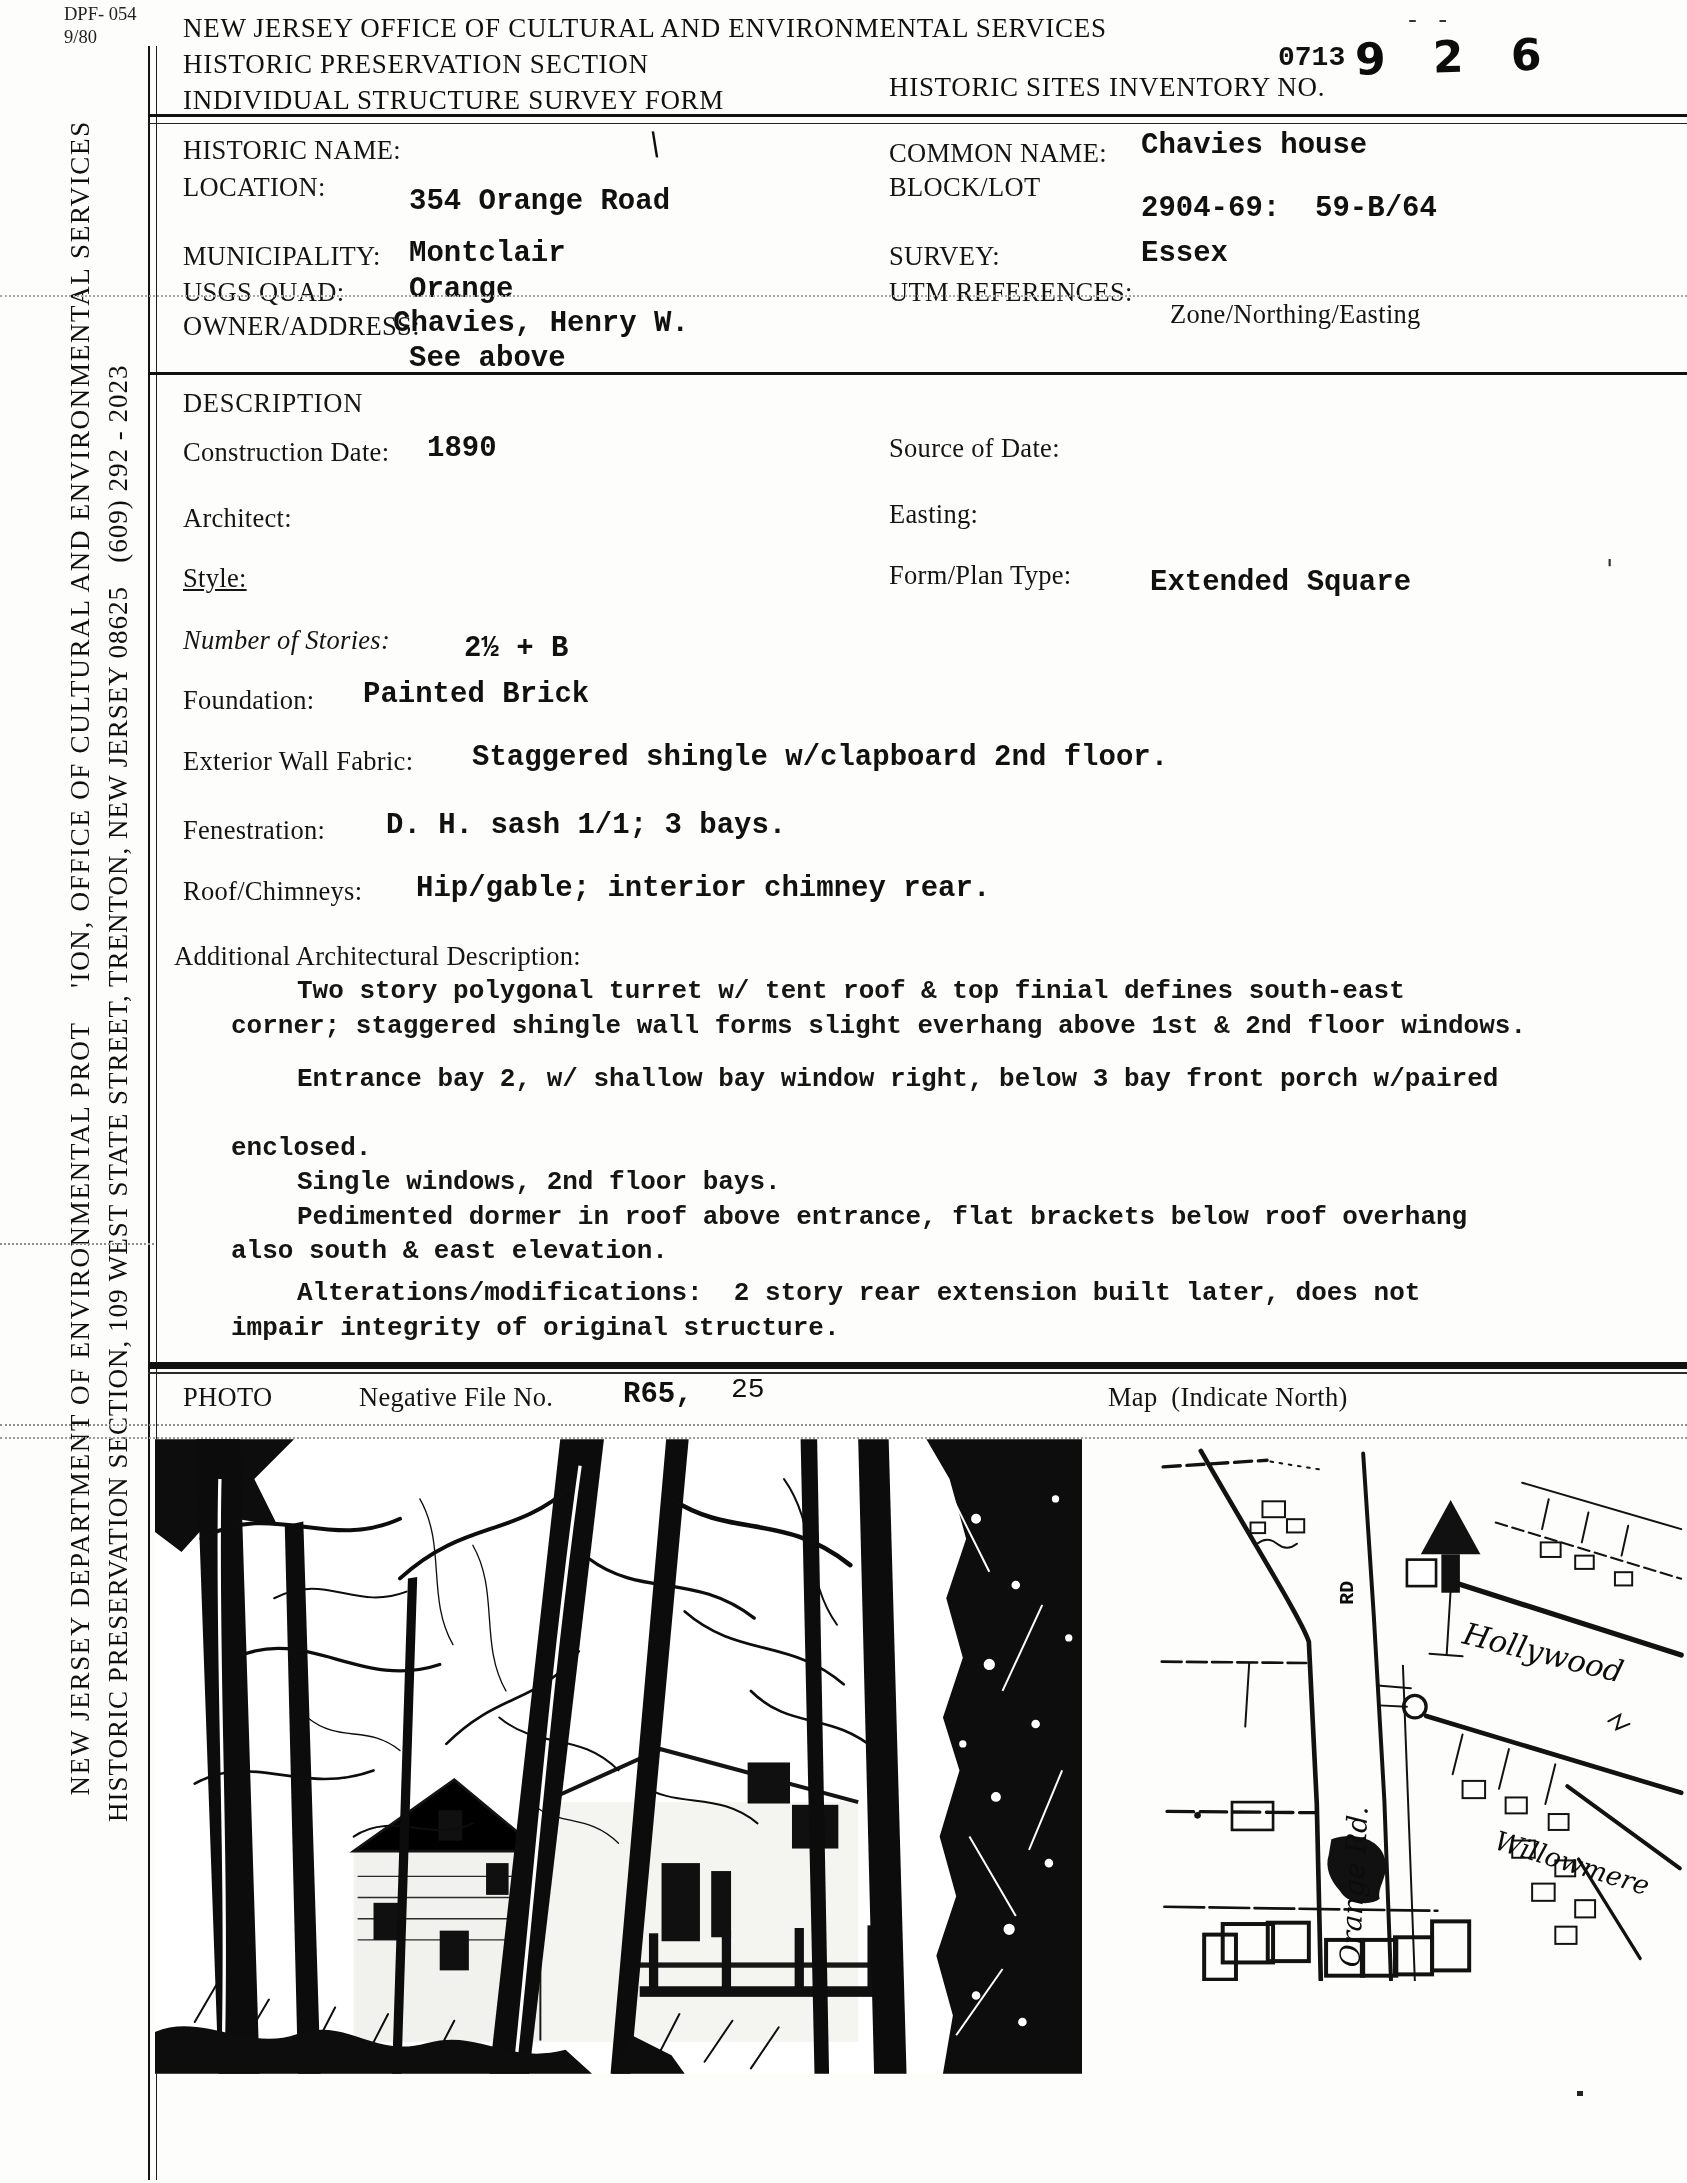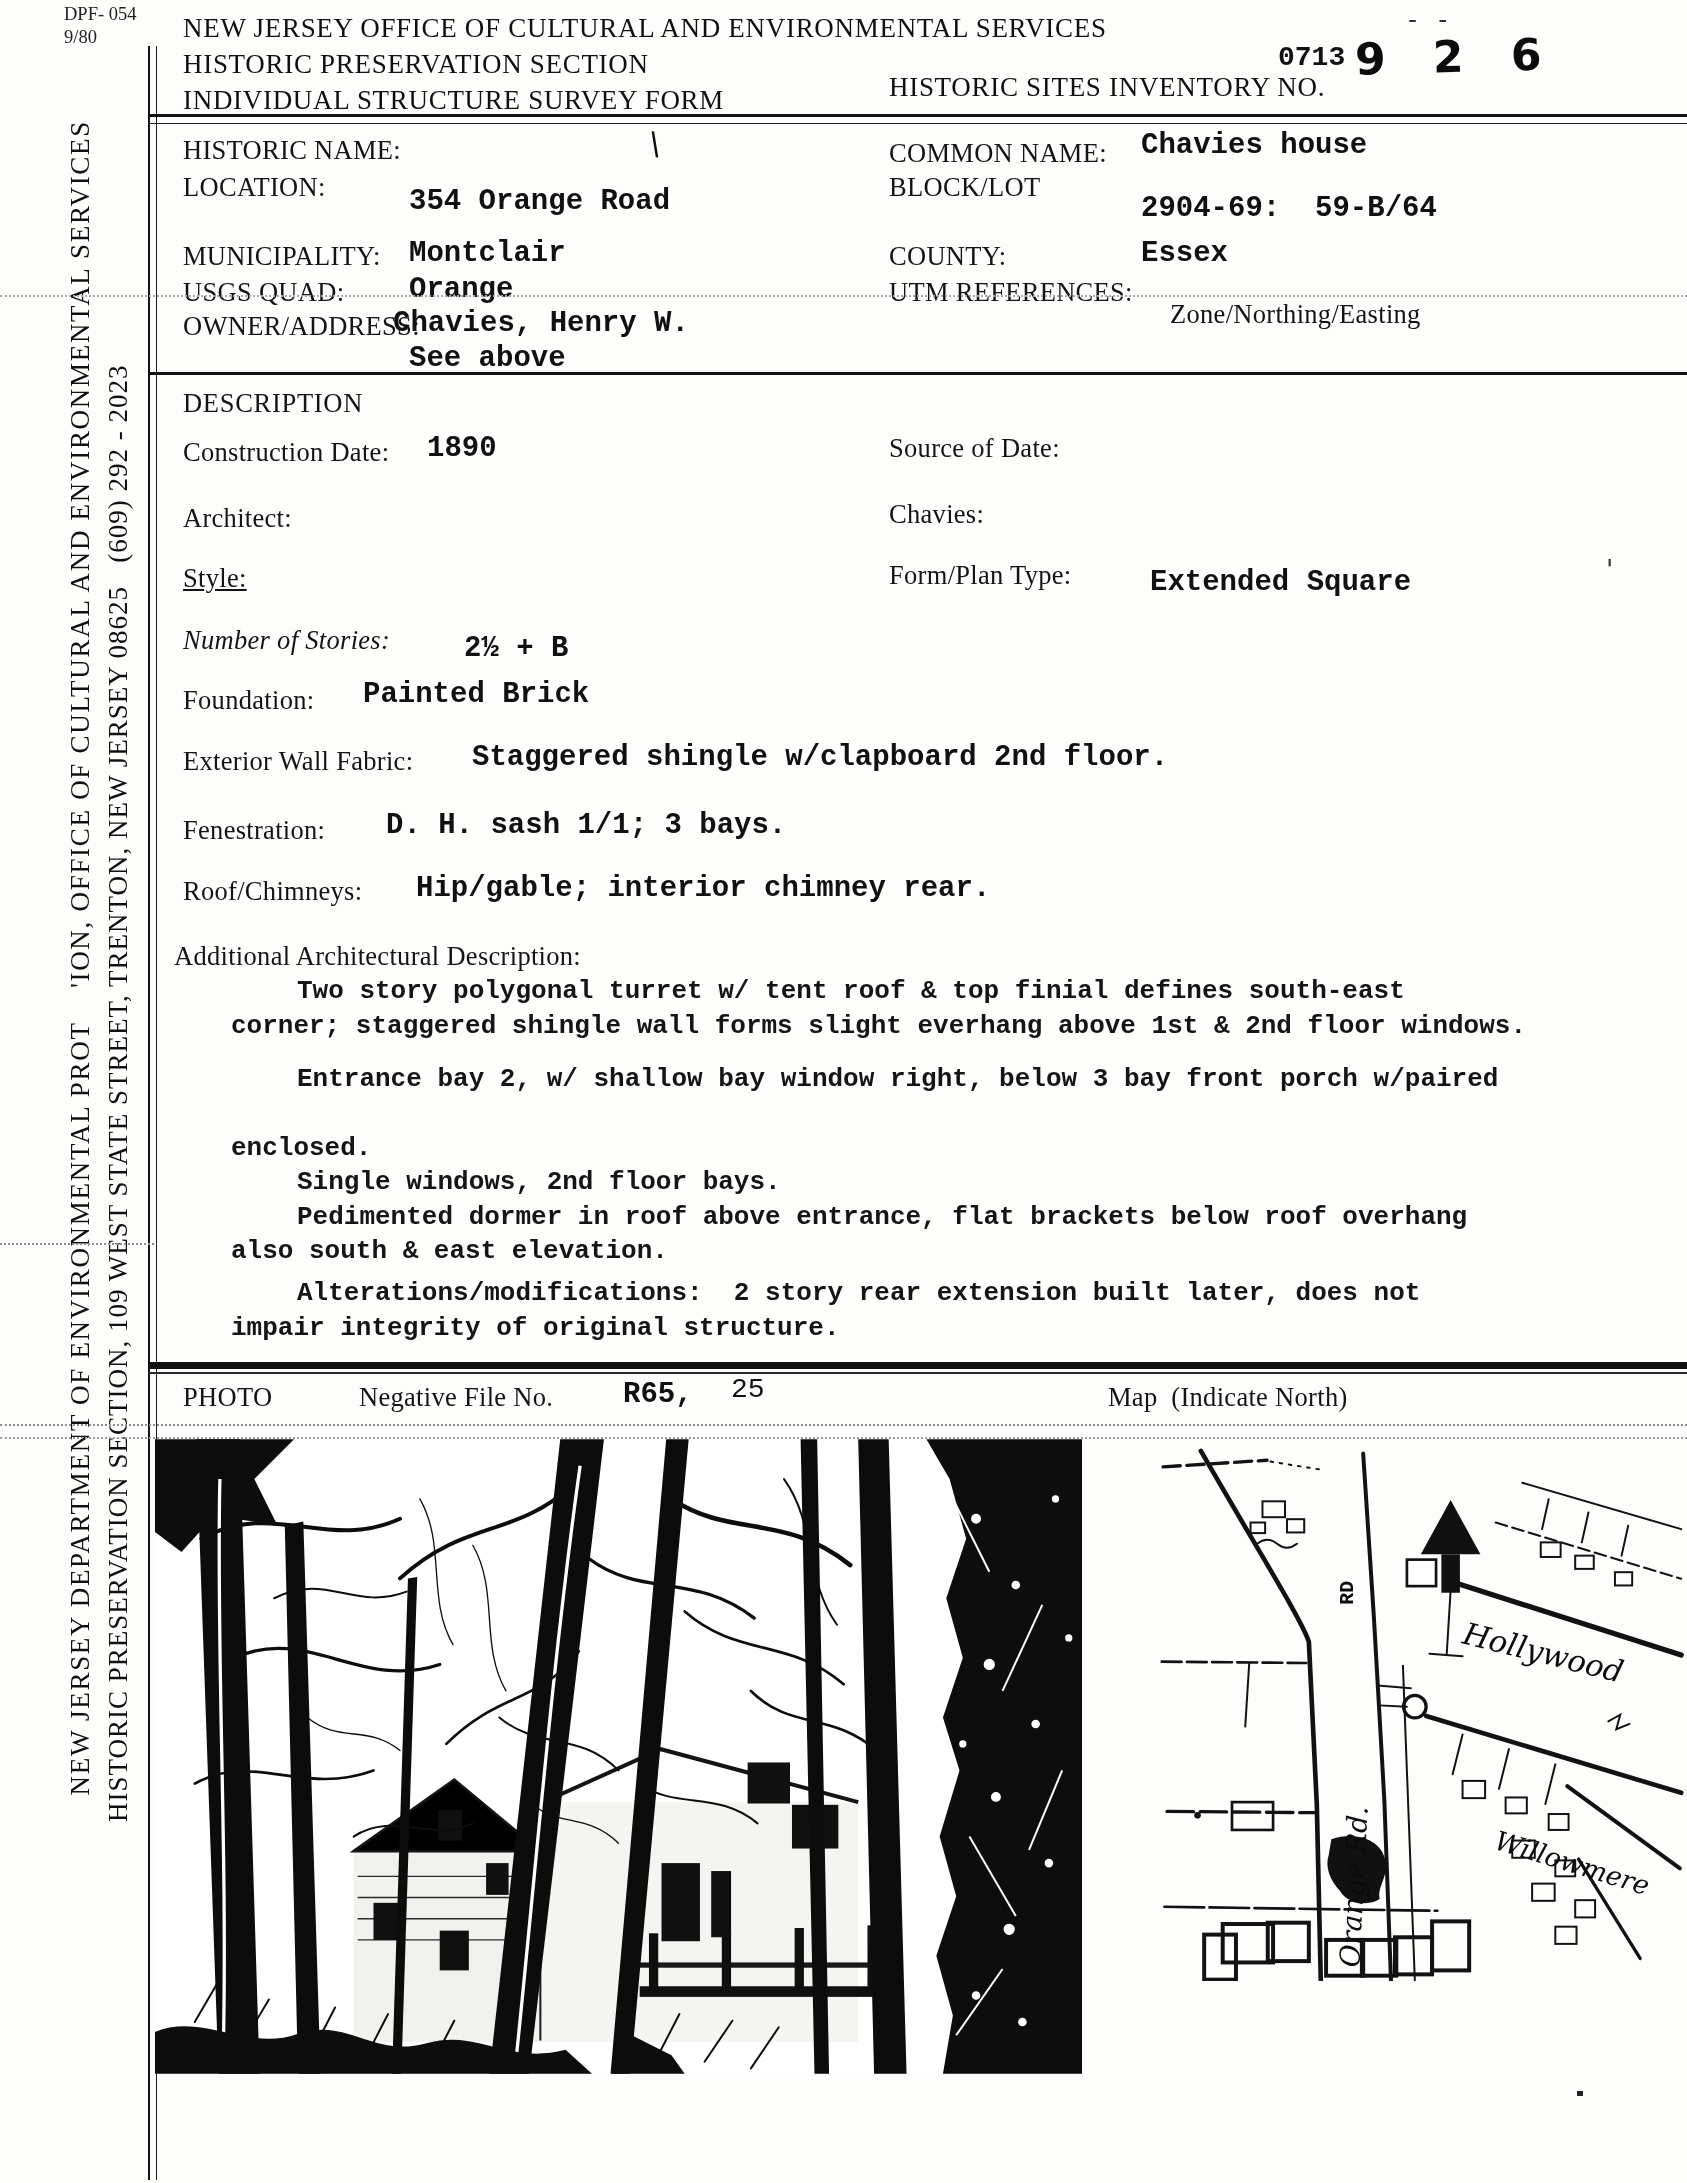--- a/index.html
+++ b/index.html
@@ -50,38 +50,38 @@
   <div class="abs lbl" style="left:183px;top:277px;">USGS QUAD:</div>
   <div class="abs val" style="left:409px;top:273px;">Orange</div>
   <div class="abs lbl" style="left:183px;top:311px;">OWNER/ADDRESS:</div>
   <div class="abs val" style="left:393px;top:307px;">Chavies, Henry W.</div>
   <div class="abs val" style="left:409px;top:342px;">See above</div>
 
   <div class="abs lbl" style="left:889px;top:138px;">COMMON NAME:</div>
   <div class="abs val" style="left:1141px;top:129px;">Chavies house</div>
   <div class="abs lbl" style="left:889px;top:172px;">BLOCK/LOT</div>
   <div class="abs val" style="left:1141px;top:192px;">2904-69:  59-B/64</div>
-  <div class="abs lbl" style="left:889px;top:241px;">COUNTY:</div>
+  <div class="abs lbl" style="left:889px;top:241px;">SURVEY:</div>
   <div class="abs val" style="left:1141px;top:237px;">Essex</div>
   <div class="abs lbl" style="left:889px;top:277px;">UTM REFERENCES:</div>
   <div class="abs lbl" style="left:1170px;top:299px;">Zone/Northing/Easting</div>
 
   <div class="dotted" style="left:0;top:295px;width:1687px;border-top-color:#a8a8a8;"></div>
   <div class="dotted" style="left:0;top:1243px;width:154px;"></div>
 
   <div class="rule" style="left:148px;top:372px;width:1539px;height:3.3px;"></div>
 
   <div class="abs lbl" style="left:183px;top:388px;letter-spacing:0.7px;">DESCRIPTION</div>
 
   <div class="abs lbl" style="left:183px;top:437px;">Construction Date:</div>
   <div class="abs val" style="left:427px;top:432px;">1890</div>
   <div class="abs lbl" style="left:889px;top:433px;text-align:right;">Source of Date:</div>
 
   <div class="abs lbl" style="left:183px;top:503px;">Architect:</div>
-  <div class="abs lbl" style="left:889px;top:499px;">Chavies:</div>
+  <div class="abs lbl" style="left:889px;top:499px;">Easting:</div>
 
   <div class="abs lbl" style="left:183px;top:563px;text-decoration:underline;">Style:</div>
   <div class="abs lbl" style="left:889px;top:560px;">Form/Plan Type:</div>
   <div class="abs val" style="left:1150px;top:566px;">Extended Square</div>
   <div class="abs hand" style="left:1606px;top:554px;font-size:26.5px;color:#333;">'</div>
 
   <div class="abs lbl" style="left:183px;top:625px;font-style:italic;">Number of Stories:</div>
   <div class="abs val" style="left:464px;top:632px;">2½ + B</div>
 
   <div class="abs lbl" style="left:183px;top:685px;">Foundation:</div>

